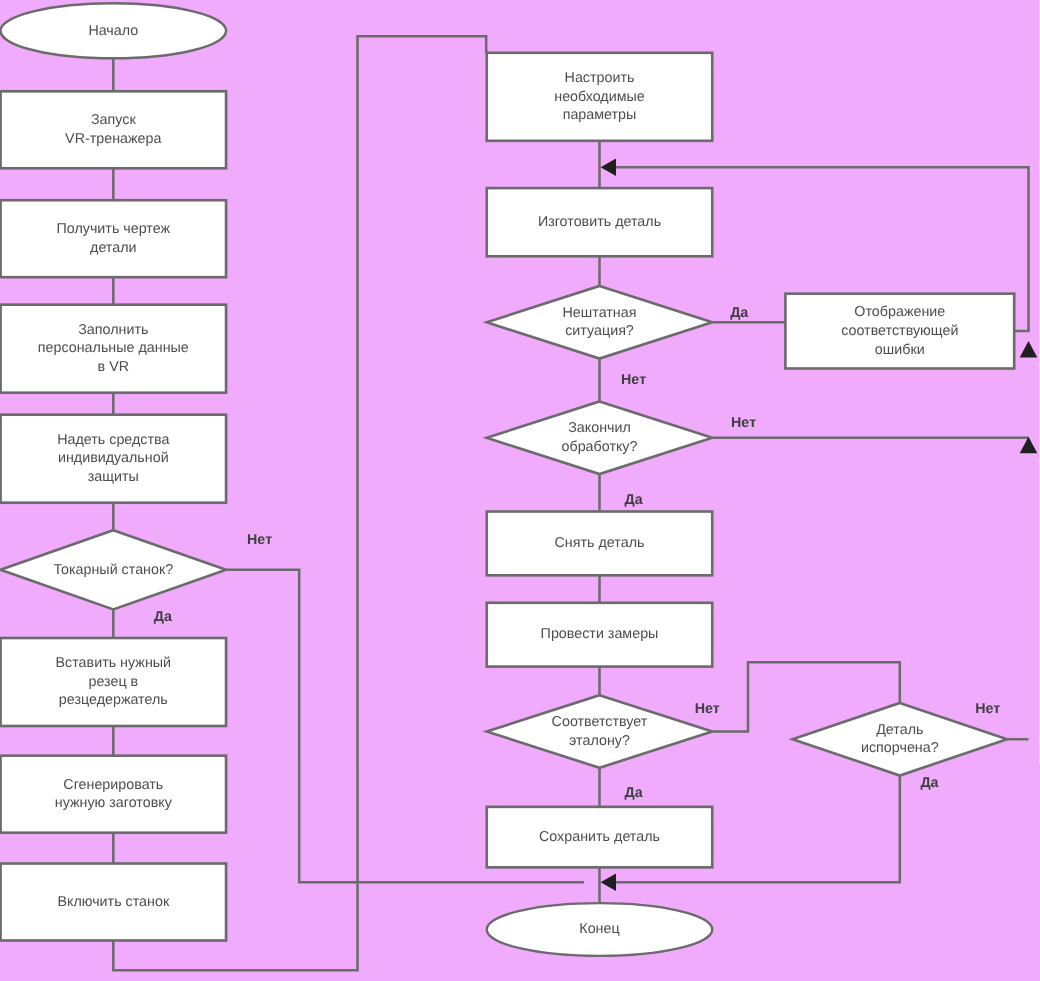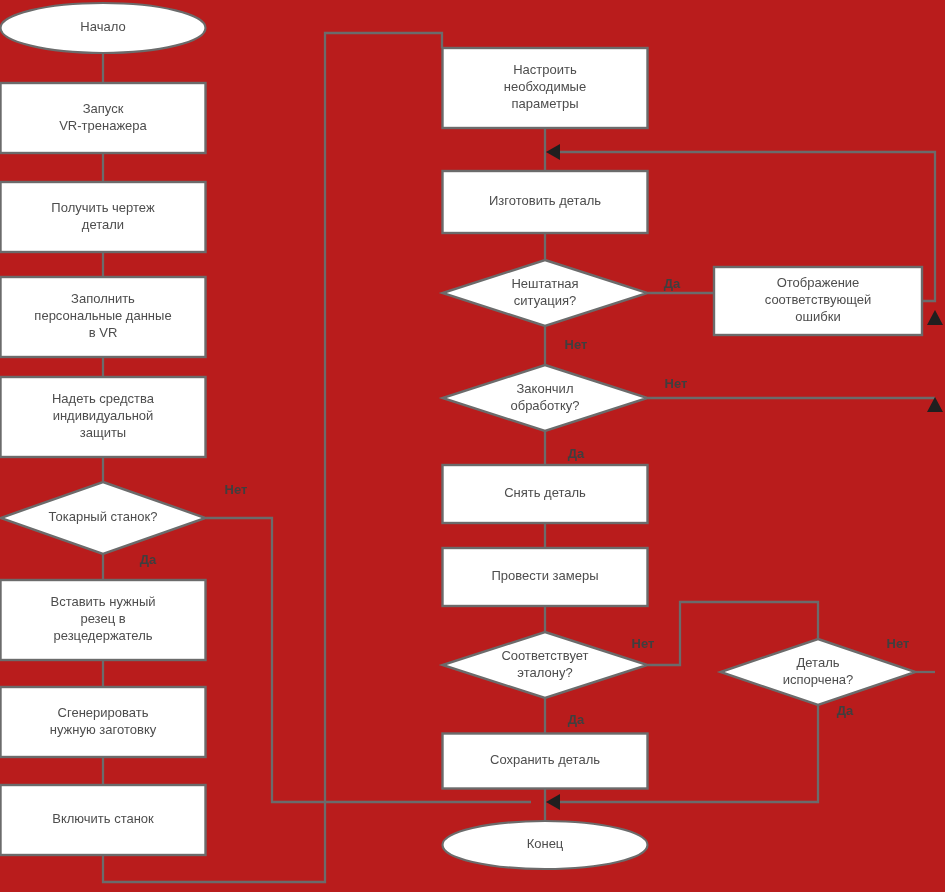--- a/index.html
+++ b/index.html
@@ -1,17 +1,17 @@
 <!DOCTYPE html>
 <html><head>
 <meta charset="utf-8">
 <style>
   html,body{margin:0;padding:0;background:#ffffff;}
   body{font-family:"Liberation Sans","DejaVu Sans",sans-serif;}
-  #flow-root{position:relative;width:945px;height:892px;background:#b91c1c;overflow:hidden;}
+  #flow-root{position:relative;width:945px;height:892px;background:#f0abfc;overflow:hidden;}
   svg#flow-svg{position:absolute;left:0;top:0;width:945px;height:892px;display:block;}
   .node-shape{fill:#ffffff;stroke:#6b6b6b;stroke-width:2.4;}
   .node-shape.terminator{stroke-width:2.2;}
   .node-text{fill:#4d4d4d;font-family:"Liberation Sans","DejaVu Sans",sans-serif;font-size:13px;text-anchor:middle;dominant-baseline:middle;}
   .edge-line{fill:none;stroke:#6b6b6b;stroke-width:2.3;stroke-linejoin:miter;stroke-linecap:butt;}
   .edge-label{fill:#3f3f3f;font-family:"Liberation Sans","DejaVu Sans",sans-serif;font-size:13px;font-weight:bold;text-anchor:middle;dominant-baseline:middle;}
   .arrow-head{fill:#1f1f1f;stroke:none;}
 </style>
 </head>
 <body>

